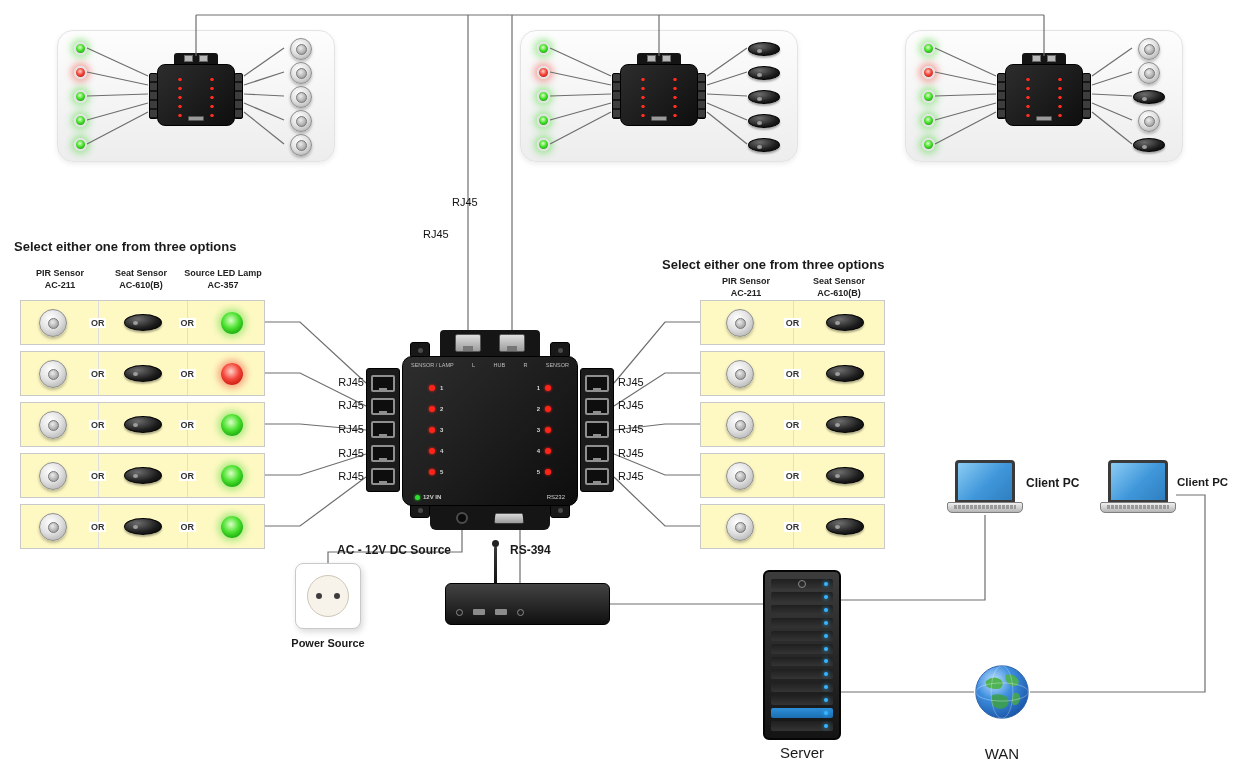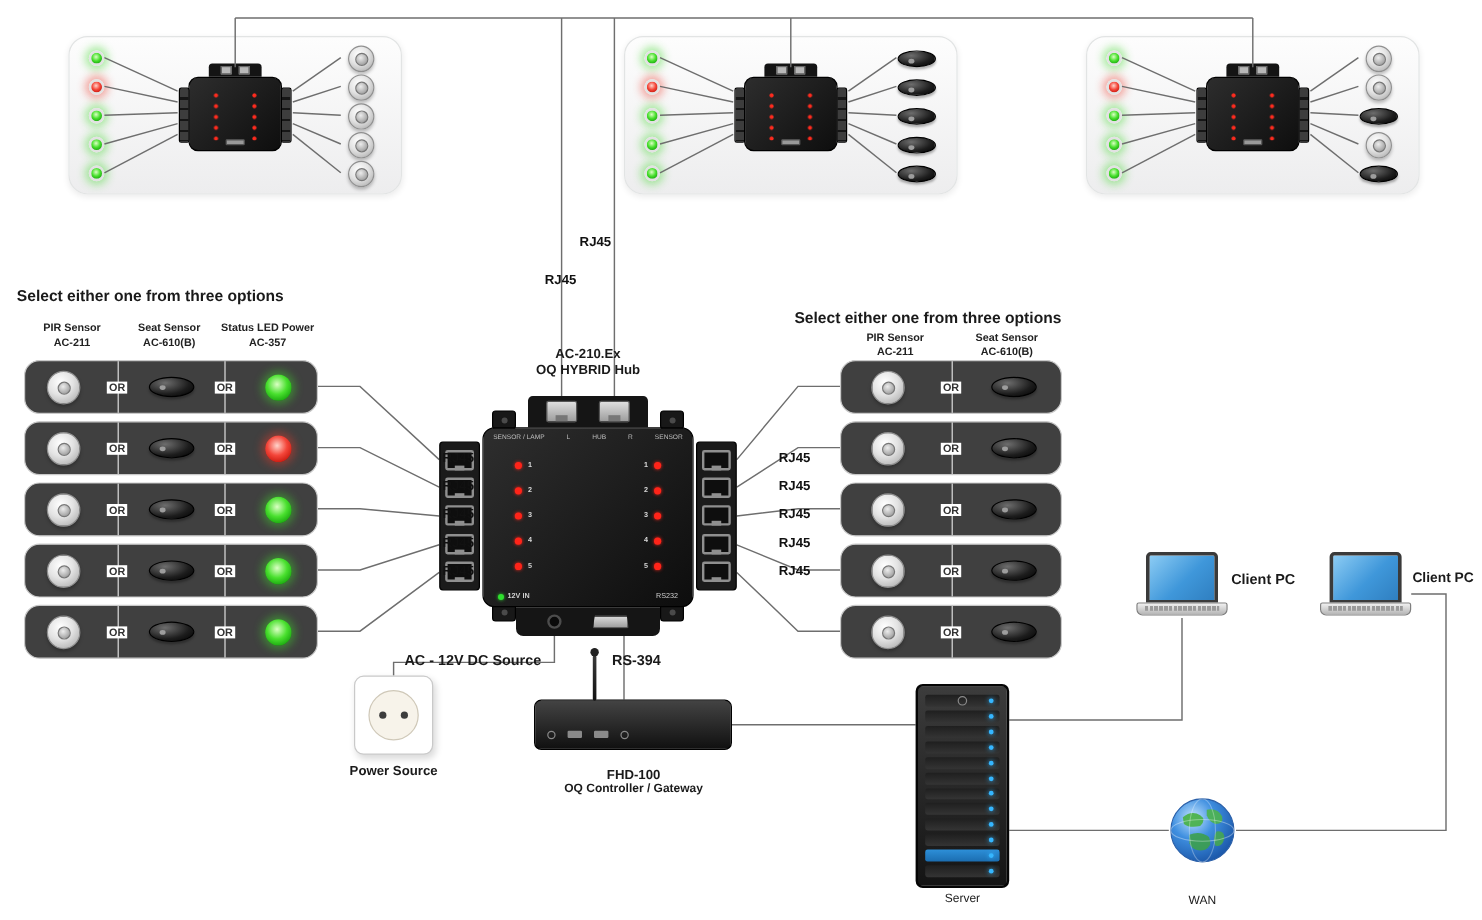--- a/index.html
+++ b/index.html
@@ -46,30 +46,30 @@
   .oval::after { content:''; position:absolute; left:8px; top:6px; width:5px; height:4px; border-radius:50%; background:#9d9d9d; }
   .tb-devices .oval { width:32px; height:14px; }
   .lamp { width:22px; height:22px; border-radius:50%; background:#bbb; }
   .lamp.green { background:radial-gradient(circle at 45% 38%,#dbffc4,#49e02e 45%,#1fae12 75%,#0f7d0a);
                 box-shadow:0 0 7px 3px rgba(63,214,42,.45); }
   .lamp.red   { background:radial-gradient(circle at 45% 38%,#ffd4cb,#f4463a 45%,#cf1f14 75%,#9e120a);
                 box-shadow:0 0 7px 3px rgba(235,57,43,.45); }
   .tb-leds .lamp { width:13px; height:13px; border:2px solid #e2e2e2; }
 
   
-  .optrow { height:45px; border:1px solid #c9c9c9; border-radius:13px; background:#404040;
+  .optrow { height:45px; border:1px solid #c9c9c9; border-radius:0; background:#fef9c3;
             display:flex; align-items:center; z-index:2; position:absolute; }
   .optrow .cell { flex:1; height:100%; display:flex; align-items:center; justify-content:center; }
   .or { position:relative; width:26px; height:100%; display:flex; align-items:center; justify-content:center; }
   .or::before { content:''; position:absolute; left:50%; top:0; bottom:0; width:1px; background:#dedede; }
   .or b { position:relative; background:#fff; padding:0 2px; font-size:9px; font-weight:bold; color:#333; }
 
   .hdr { font-weight:bold; font-size:13px; z-index:3; position:absolute; }
   .colhead { position:absolute; text-align:center; font-weight:bold; font-size:9px; line-height:1.3; color:#222; z-index:3; }
-  .rj { position:absolute; font-weight:bold; font-size:11px; color:#111; z-index:3;margin-left:31px; }
+  .rj { position:absolute; font-weight:normal; font-size:11px; color:#111; z-index:3; }
   .rj.rt { width:30px; text-align:right; }
 
   
   .hub { left:402px; top:330px; width:176px; z-index:2; position:absolute; }
   .hub-top { width:100px; height:26px; margin:0 auto; background:#151515; border-radius:4px 4px 0 0;
              display:flex; gap:18px; justify-content:center; align-items:center; }
   .rjport { width:26px; height:18px; background:linear-gradient(#dedede,#9d9d9d); border:1px solid #555;
             border-radius:2px; position:relative; }
   .rjport::after { content:''; position:absolute; bottom:0; left:50%; width:10px; height:5px; margin-left:-5px; background:#777; }
   .ear { position:absolute; width:20px; height:16px; background:#181818; border:1px solid #000; border-radius:3px; }
@@ -132,21 +132,21 @@
                border-radius:4px 4px 0 0; background:linear-gradient(135deg,#8cccf4 0%,#3f97da 55%,#2f7fc0 100%); }
   .lt-base { height:11px; background:linear-gradient(#f0f0f0,#b5b5b5); border:1px solid #7f7f7f;
              border-radius:2px 2px 5px 5px; position:relative; }
   .lt-base::before { content:''; position:absolute; left:6px; right:6px; top:2px; height:4px;
              background:repeating-linear-gradient(90deg,#9a9a9a 0 3px,transparent 3px 4px); }
 
   .wan { left:973px; top:663px; z-index:2; position:absolute; }
 
   .blabel { position:absolute; z-index:3; }
   .b11 { font-weight:bold; font-size:11px; } .b12 { font-weight:bold; font-size:12px; }
-  .n15 { font-size:10px; } .ctr { text-align:center; }
+  .n15 { font-size:15px; } .ctr { text-align:center; }
 </style>
 </head>
 <body>
 
 <div id="stage">
 
   <svg id="wires" width="1235" height="767">
     <g>
       <path d="M196 15 H1044"></path>
         <path d="M196 15 V56"></path>
@@ -331,24 +331,20 @@
         </div>
       <div class="dev-slot">
           <span class="oval"></span>
         </div>
     </div>
   </div>
 
   <div class="rj abs" style="left:452px;top:196px">RJ45</div>
   <div class="rj abs" style="left:423px;top:228px">RJ45</div>
 
-  <div class="hub-title">
-    <div>AC-210.Ex</div>
-    <div>OQ HYBRID Hub</div>
-  </div>
 
   <div class="hub">
     <div class="ear tl"></div>
     <div class="ear tr"></div>
     <div class="ear bl"></div>
     <div class="ear br"></div>
     <div class="hub-top">
       <span class="rjport"></span>
       <span class="rjport"></span>
     </div>
@@ -448,21 +444,21 @@
   <div class="hdr" style="left:14px;top:239px">Select either one from three options</div>
   <div class="colhead" style="left:22px;top:268px;width:76px">
     <div>PIR Sensor</div>
       <div>AC-211</div>
   </div>
   <div class="colhead" style="left:102px;top:268px;width:78px">
     <div>Seat Sensor</div>
       <div>AC-610(B)</div>
   </div>
   <div class="colhead" style="left:180px;top:268px;width:86px">
-    <div>Status LED Power</div>
+    <div>Source LED Lamp</div>
       <div>AC-357</div>
   </div>
 
   <div class="optrow" style="left:20px;top:300px;width:245px">
     <div class="cell">
         <span class="dome"></span>
       </div>
     <span class="or">
         <b>OR</b>
       </span>
@@ -620,24 +616,20 @@
   <div class="blabel b11 ctr" style="left:288px;top:637px;width:80px">Power Source</div>
 
   <div class="controller">
     <div class="ctl-ant"></div>
     <div class="ctl-face">
       <i class="c"></i>
       <i class="s"></i>
       <i class="s"></i>
       <i class="c"></i>
     </div>
-  </div>
-  <div class="blabel ctr" style="left:443px;top:640px;width:170px">
-    <div class="b11">FHD-100</div>
-    <div style="font-weight:bold;font-size:10px">OQ Controller / Gateway</div>
   </div>
 
   <div class="server">
     <div class="slat first"></div>
     <div class="slat"></div>
     <div class="slat"></div>
     <div class="slat"></div>
     <div class="slat"></div>
     <div class="slat"></div>
     <div class="slat"></div>

